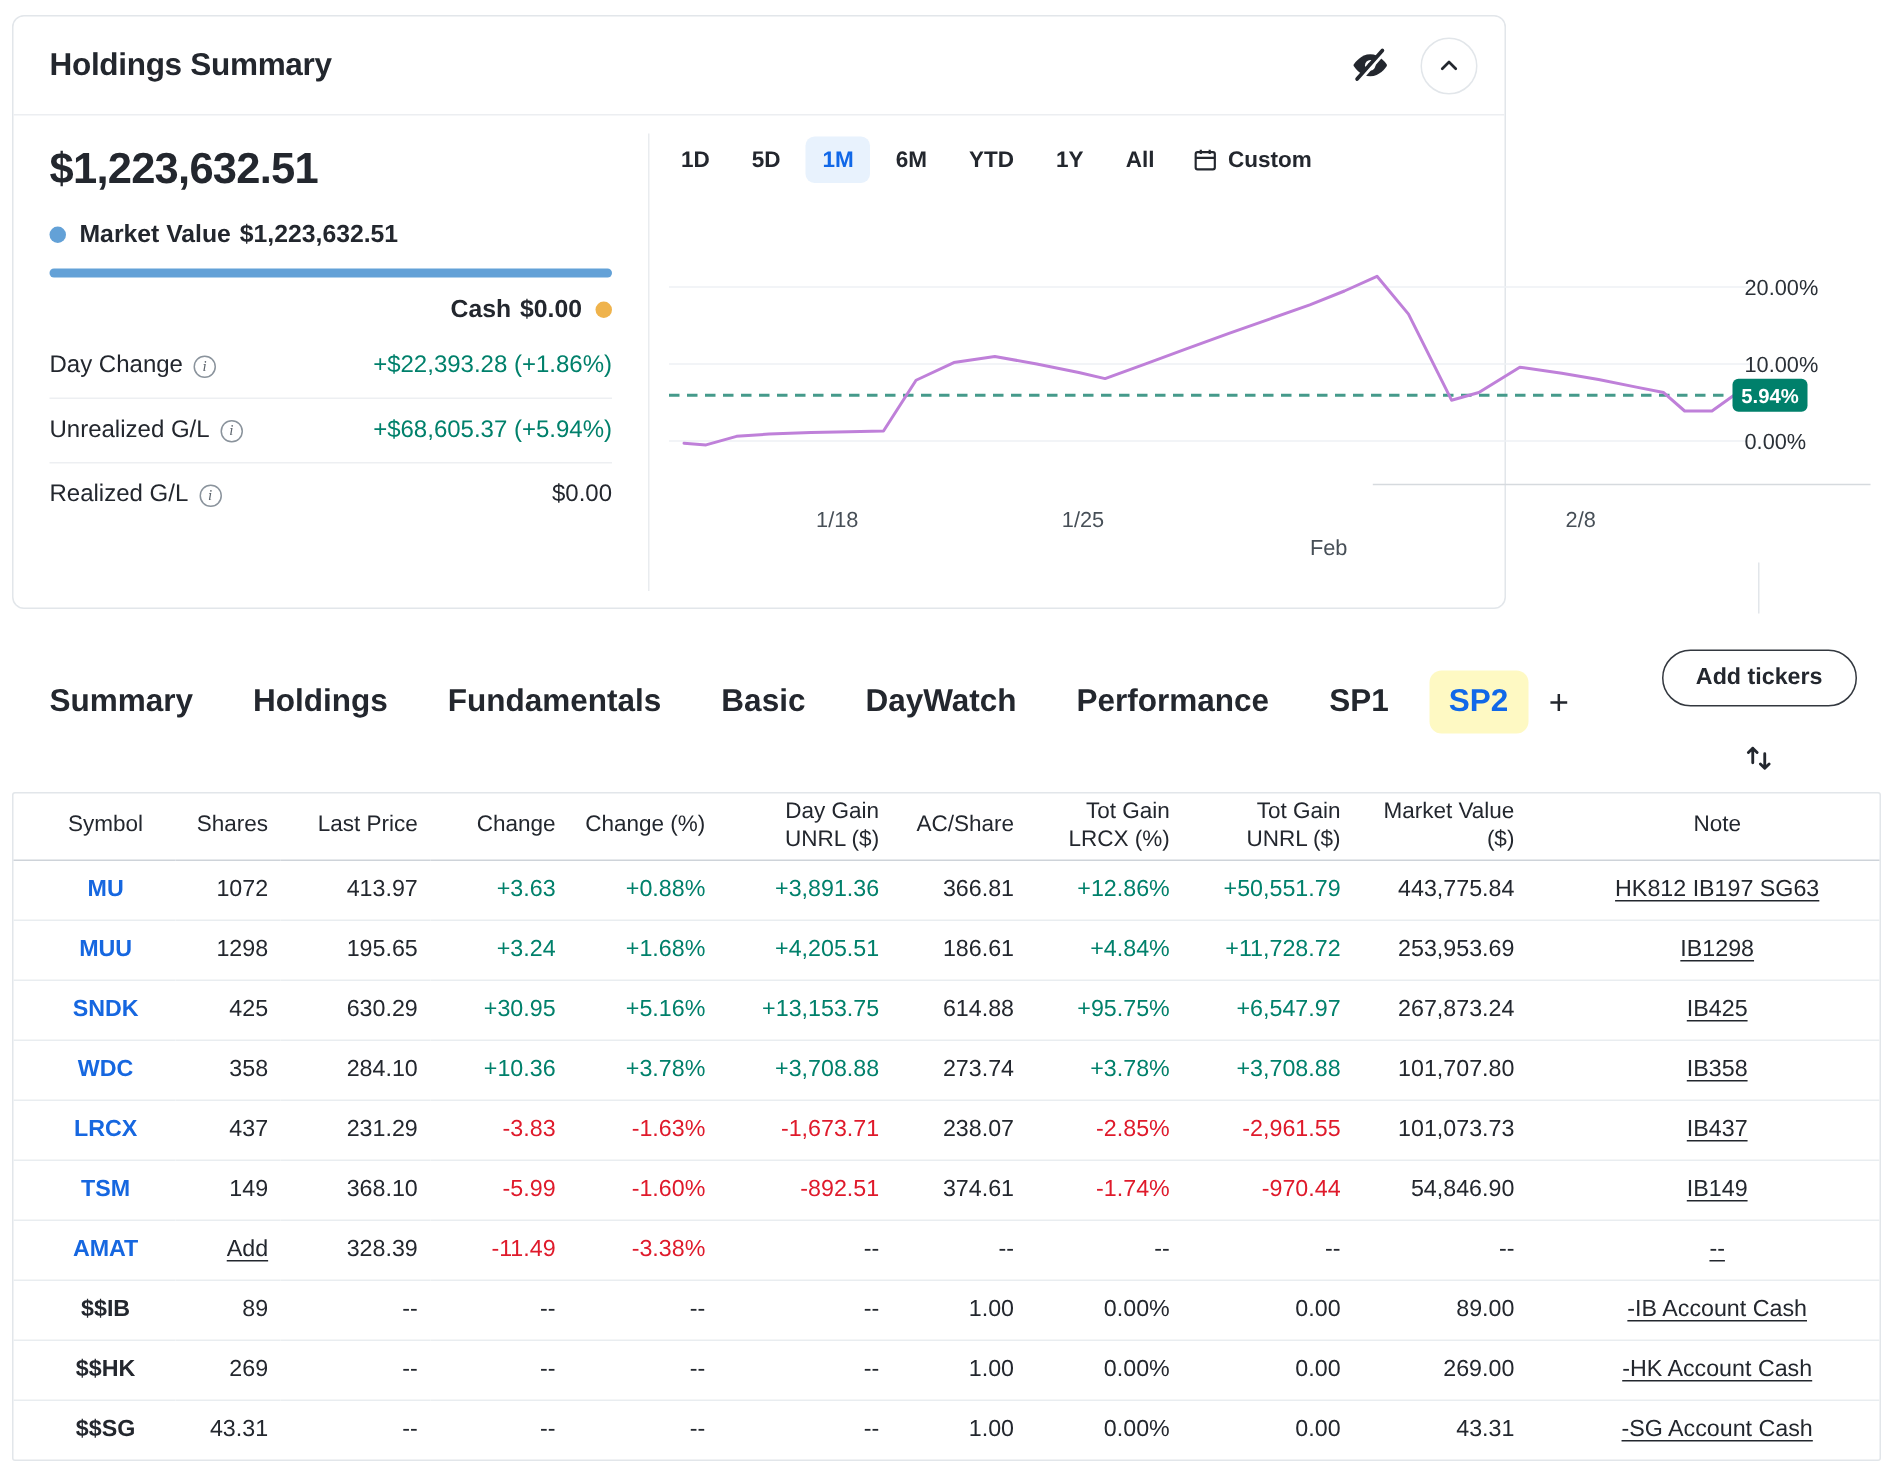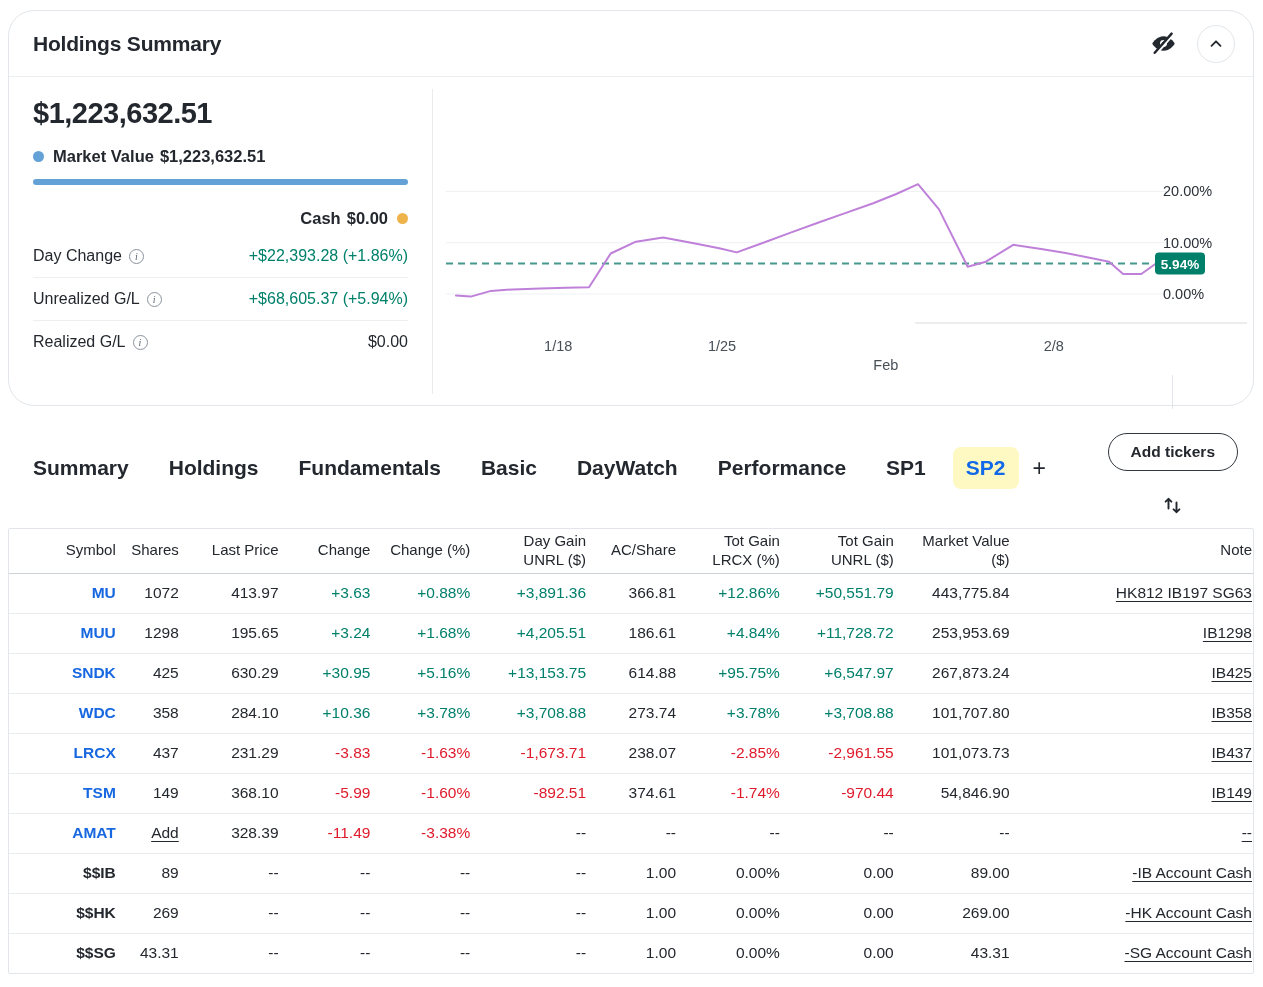--- a/index.html
+++ b/index.html
@@ -5,42 +5,42 @@
   * { box-sizing: border-box; }
   html,body { margin:0; padding:0; }
   body {
     width:1263px; height:987px; position:relative; overflow:hidden;
     background:#ffffff; color:#23272e;
     font-family:"Liberation Sans", sans-serif;
   }
   .card { position:absolute; background:#fff; border:1px solid #e2e6ea; border-radius:8px; }
 
   
-  #summary-card { left:8px; top:10px; width:1246px; height:396px;border-radius:26px; }
+  #summary-card { left:8px; top:10px; width:996px; height:396px; }
   .card-header {
     height:66px; display:flex; align-items:center; justify-content:space-between;
     padding:0 18px 0 24px; border-bottom:1px solid #eceef1;
   }
   .card-header h1 { margin:0; font-size:21px; font-weight:700; letter-spacing:-0.2px; }
   .header-actions { display:flex; align-items:center; gap:20px; }
   .icon-btn { background:none; border:none; padding:0; cursor:pointer; display:flex; align-items:center; }
   .collapse-btn {
     width:38px; height:38px; border-radius:50%; border:1px solid #e2e6ea; background:#fff;
     display:flex; align-items:center; justify-content:center; cursor:pointer;
   }
   .card-body { position:relative; height:328px; }
 
   .left-panel { position:absolute; left:24px; top:20px; width:375px; }
   .total-value { font-size:29px; font-weight:700; letter-spacing:-0.5px; }
   .mv-row { margin-top:17px; display:flex; align-items:center; gap:9px; font-size:16.5px; font-weight:600; }
   .dot { width:11px; height:11px; border-radius:50%; flex:0 0 auto; }
   .dot-blue { background:#63a1d7; }
   .dot-orange { background:#efb34c; }
   .alloc-bar { margin-top:13px; height:6px; border-radius:3px; background:#63a1d7; }
-  .cash-row { margin-top:24px; display:flex; justify-content:flex-end; align-items:center; gap:9px; font-size:16.5px; font-weight:600; }
+  .cash-row { margin-top:12px; display:flex; justify-content:flex-end; align-items:center; gap:9px; font-size:16.5px; font-weight:600; }
   .stats { margin-top:7px; }
   .stat-row { display:flex; justify-content:space-between; align-items:center; padding:12px 0; font-size:16px; }
   .stat-row + .stat-row { border-top:1px solid #edeff2; }
   .stat-label { display:flex; align-items:center; gap:7px; color:#23272e; }
   .info-icon {
     width:15px; height:15px; border:1px solid #8a939c; border-radius:50%;
     font-size:10px; line-height:13px; text-align:center; color:#5c646c;
     font-family:"Liberation Serif", serif; font-style:italic; display:inline-block; cursor:pointer;
   }
   .stat-value { font-weight:500; }
@@ -69,21 +69,21 @@
     padding:0 22px; font-size:15.5px; font-weight:600; color:#23272e; cursor:pointer;
     font-family:"Liberation Sans", sans-serif;
   }
 
   
   .table-card { position:absolute; left:8px; top:528px; width:1246px; background:#fff; border:1px solid #e2e6ea; border-radius:2px; }
   table { width:100%; border-collapse:collapse; font-size:15.5px; }
   thead th { height:44px; font-weight:500; font-size:15px; color:#23272e; border-bottom:1px solid #ced3d9; vertical-align:middle; line-height:1.25; }
   tbody td { height:40px; border-bottom:1px solid #e9edf0; }
   tbody tr:last-child td { border-bottom:none; }
-  .al { text-align:right; }
+  .al { text-align:center; }
   .ar { text-align:right; padding-right:8px; }
   th.al, td.al { padding-left:16px; }
   th.note-col, td.note-col { padding-left:20px; }
   .sym { color:#1667e0; font-weight:700; cursor:pointer; }
   .cashsym { font-weight:700; color:#23272e; }
   .pos { color:#00806b; }
   .neg { color:#df1a2b; }
   .ulink { text-decoration:underline; text-underline-offset:3px; color:#23272e; cursor:pointer; }
 </style>
 </head>
@@ -145,20 +145,36 @@
               <span class="info-icon">i</span>
             </span>
             <span class="stat-value">$0.00</span>
           </div>
         </div>
     </div>
 
     <div class="divider-v"></div>
 
     <div class="chart-panel">
+      <div class="range-tabs" id="rangeTabs">
+          <span class="range-tab">1D</span>
+          <span class="range-tab">5D</span>
+          <span class="range-tab selected">1M</span>
+          <span class="range-tab">6M</span>
+          <span class="range-tab">YTD</span>
+          <span class="range-tab">1Y</span>
+          <span class="range-tab">All</span>
+          <span class="range-custom">
+            <svg width="17" height="17" viewBox="0 0 20 20" fill="none" stroke="#23272e" stroke-width="1.7">
+              <rect x="2.5" y="4" width="15" height="13.5" rx="1.5"></rect>
+              <path d="M2.5 8.5h15M6.5 2.2v3.2M13.5 2.2v3.2"></path>
+            </svg>
+            <b>Custom</b>
+          </span>
+        </div>
       <svg id="chart" width="812" height="240">
           <g>
             <line x1="5" y1="40.400000000000006" x2="726" y2="40.400000000000006" stroke="#eef1f4" stroke-width="1"></line>
             <text x="722" y="45.400000000000006" font-size="14.5" fill="#2b3138">20.00%</text>
             <line x1="5" y1="91.7" x2="726" y2="91.7" stroke="#eef1f4" stroke-width="1"></line>
             <text x="722" y="96.7" font-size="14.5" fill="#2b3138">10.00%</text>
             <line x1="5" y1="143" x2="726" y2="143" stroke="#eef1f4" stroke-width="1"></line>
             <text x="722" y="148" font-size="14.5" fill="#2b3138">0.00%</text>
           </g>
           <line x1="474.20000000000005" y1="172" x2="805.9999999999999" y2="172" stroke="#d6dade" stroke-width="1"></line>

